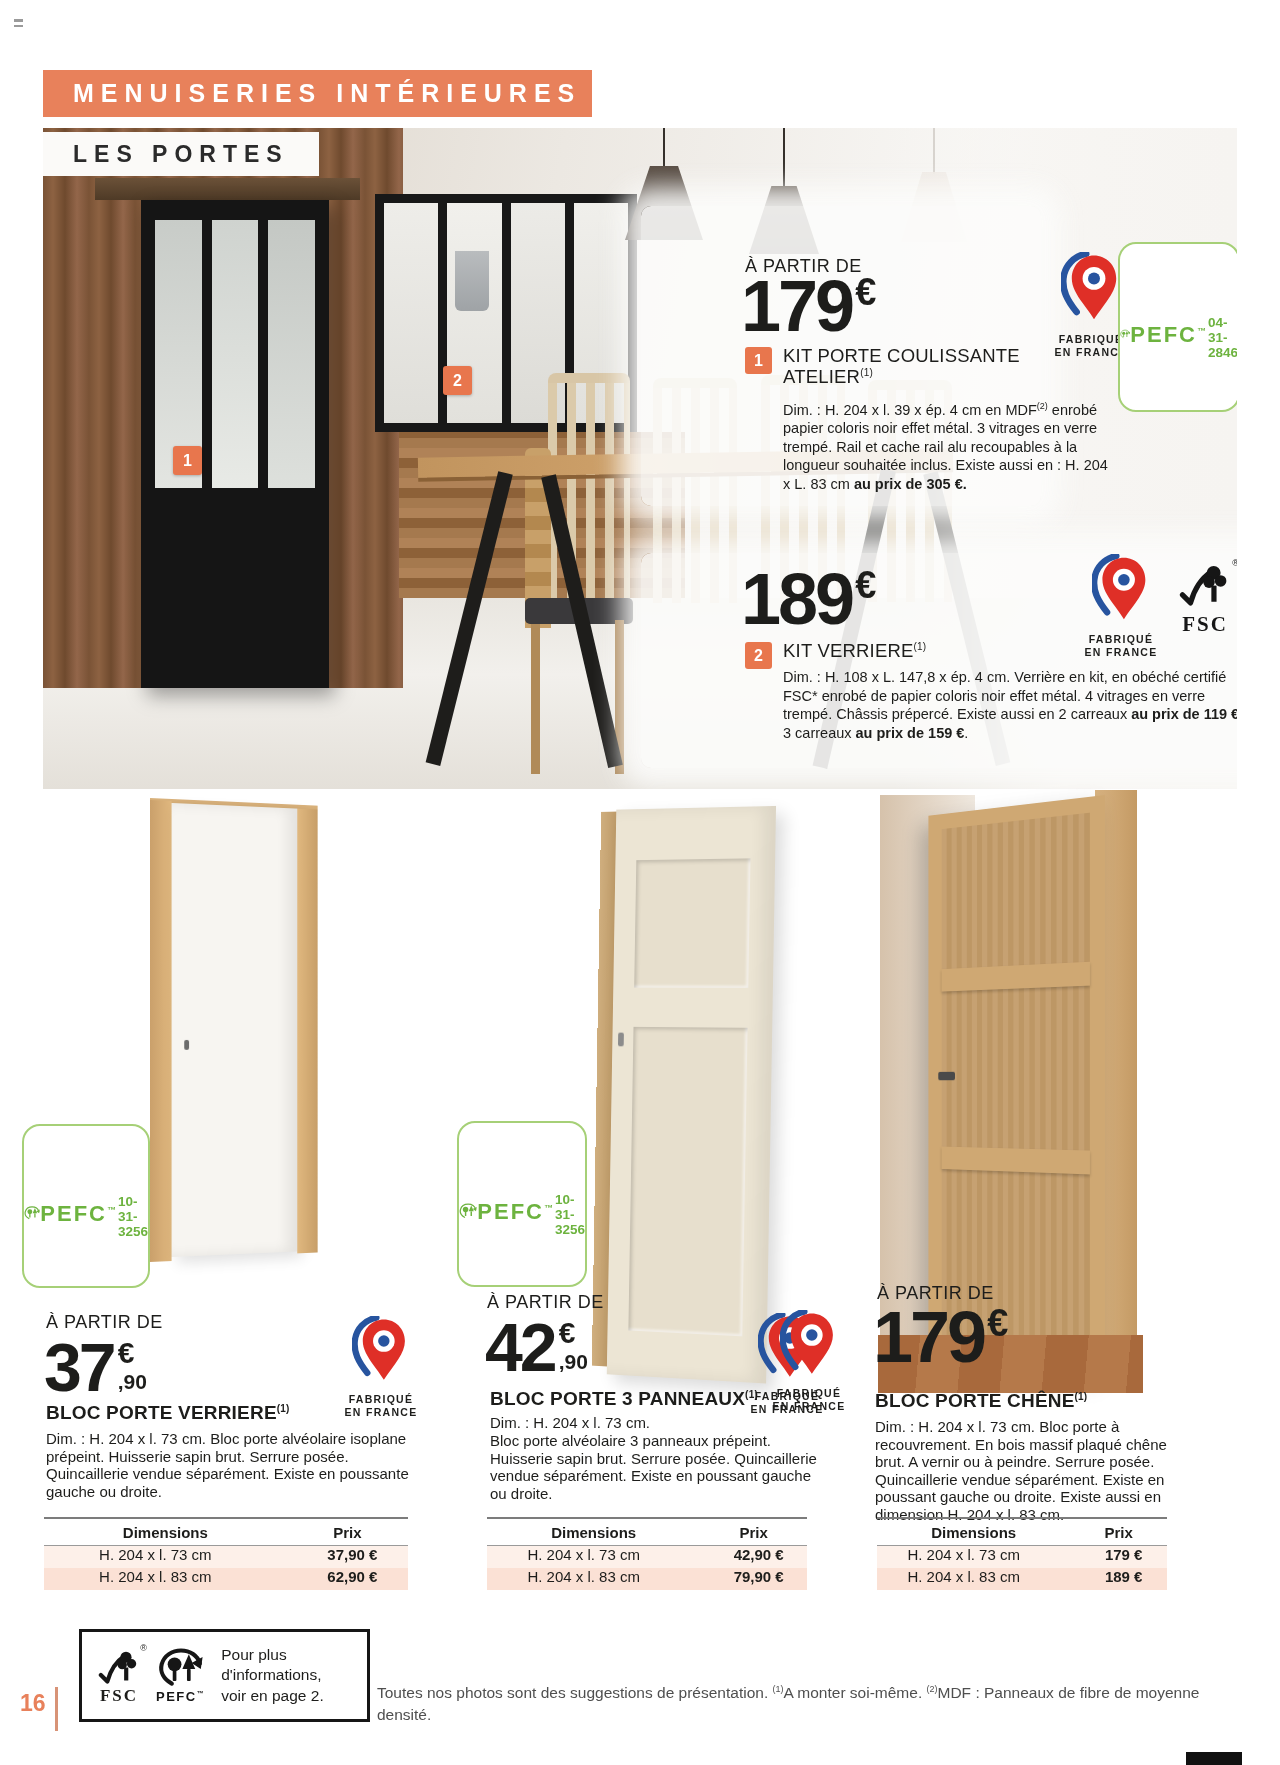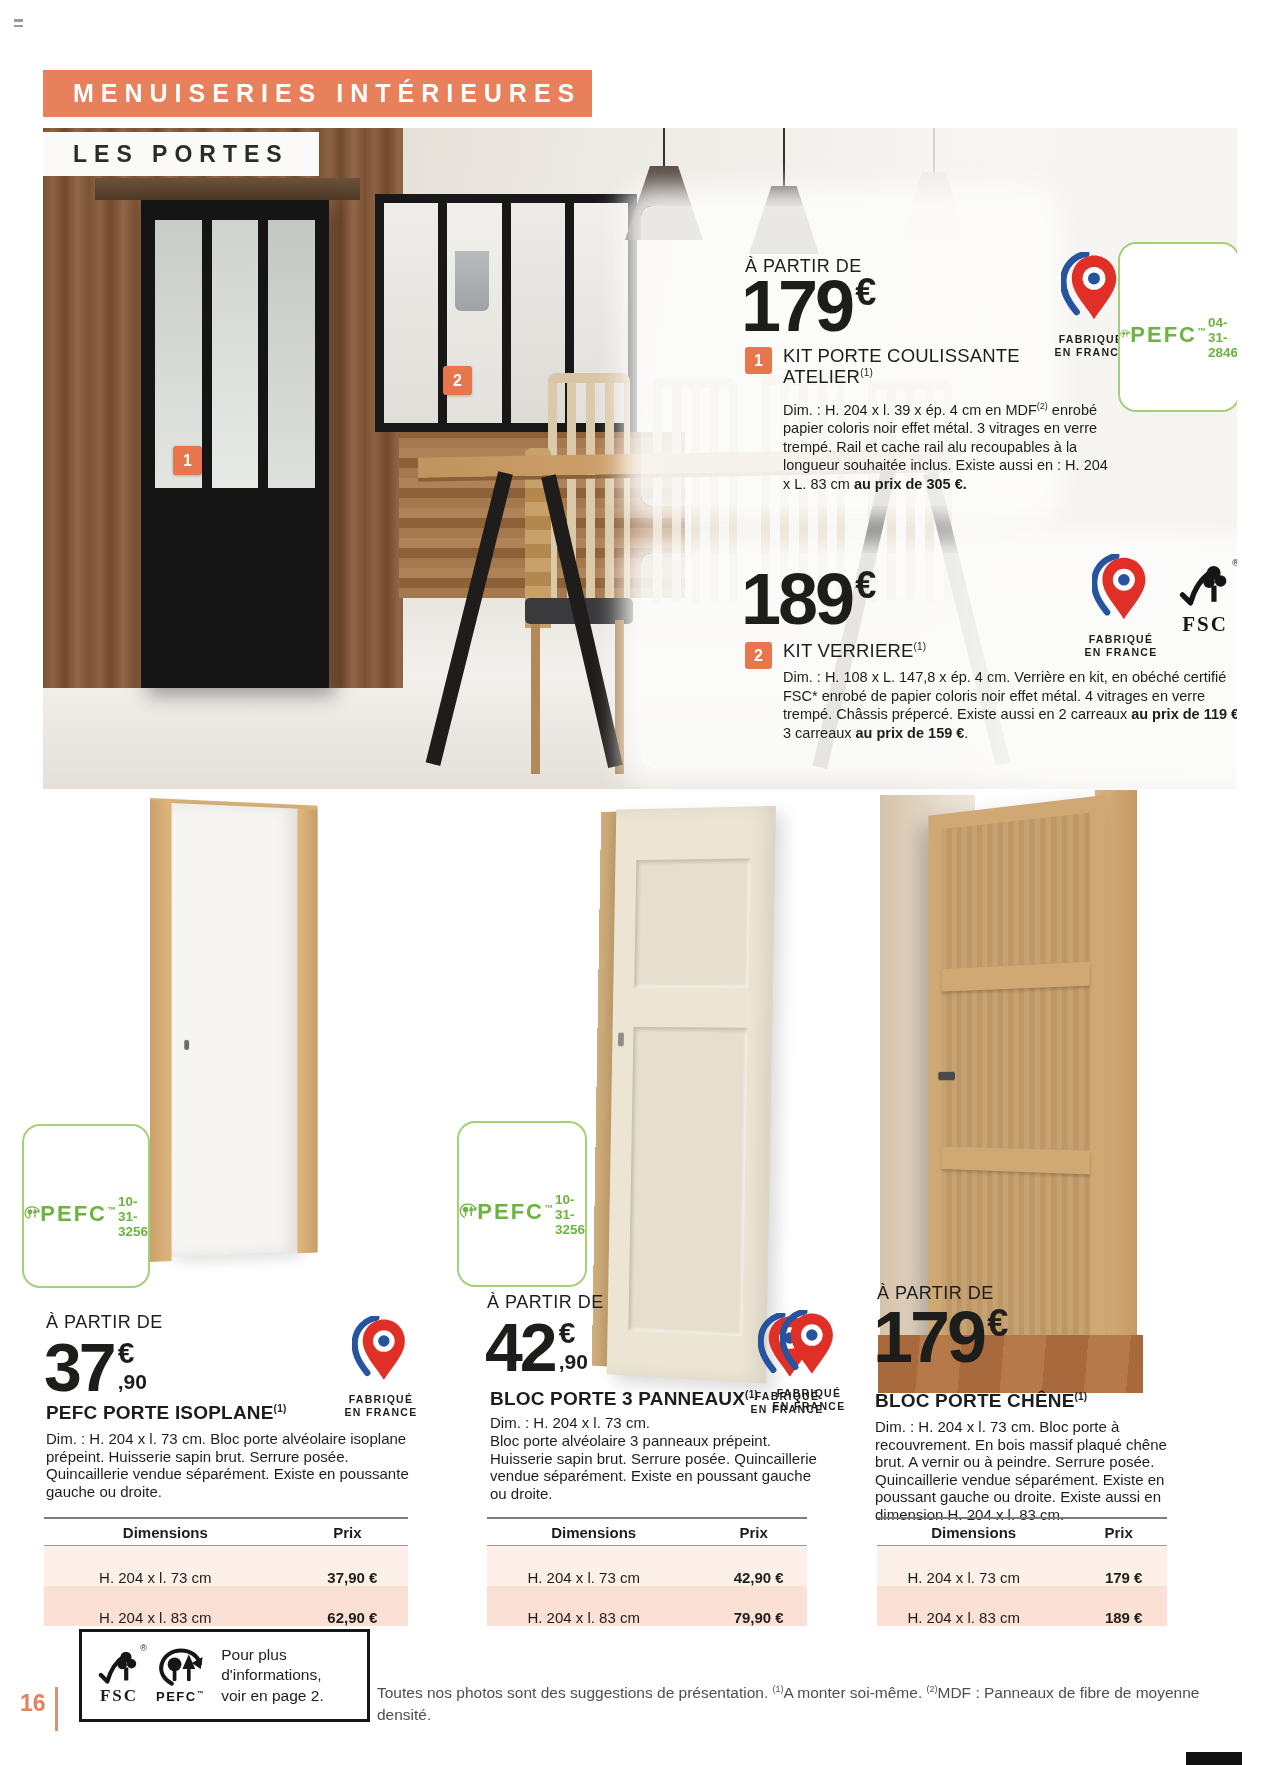--- a/index.html
+++ b/index.html
@@ -55,21 +55,21 @@
   .price-frac .cur{font-size:30px;line-height:1;}
   .price-frac .dec{font-size:21px;line-height:1;margin-top:3px;}
 
   .btitle{position:absolute;font-size:19px;font-weight:700;letter-spacing:.2px;white-space:nowrap;}
   .btitle sup{font-size:10px;}
   .bdesc{position:absolute;font-size:15px;line-height:17.5px;}
 
   
   .spec-table{position:absolute;font-size:15px;}
   .spec-table .thead{display:flex;border-top:2px solid #7c7c7c;border-bottom:1px solid #9a9a9a;font-weight:700;height:26px;align-items:center;}
-  .spec-table .row{display:flex;height:40px;align-items:flex-end;gap:30px;}
+  .spec-table .row{display:flex;height:22px;align-items:flex-start;gap:30px;}
   .spec-table .row:nth-child(2){background:#fdf0e9;}
   .spec-table .row:nth-child(3){background:#fbe1d5;}
   .col-a{flex:2;text-align:center;}
   .col-b{flex:1;text-align:center;}
   .row .col-b{font-weight:700;}
 
   
   .info-box{position:absolute;box-sizing:border-box;border:3px solid #161616;display:flex;align-items:center;gap:16px;padding:10px 16px;background:#fff;}
   .info-text{font-size:15.5px;line-height:1.3;width:112px;}
   .pagenum{color:#e8815b;font-size:23px;font-weight:700;}
@@ -269,21 +269,21 @@
       <path d="M55 6 C75 6 92 22 92 44 C92 66 74 84 55 112 C48 101 42 93 36 85 C26 71 18 58 18 44 C18 22 35 6 55 6 Z" fill="#df2f27"></path>
       <circle cx="55" cy="44" r="19" fill="#ffffff"></circle>
       <circle cx="55" cy="44" r="10" fill="#27549f"></circle>
     </svg>
     <div class="pin-text">
       <div>FABRIQUÉ</div>
       <div>EN FRANCE</div>
     </div>
   </div>
 
-  <div class="btitle" style="left:46px;top:1402px;"><span>PEFC PORTE ISOPLANE</span><sup>(1)</sup></div>
+  <div class="btitle" style="left:46px;top:1402px;"><span>BLOC PORTE VERRIERE</span><sup>(1)</sup></div>
   <div class="bdesc" style="left:46px;top:1430px;width:370px;">Dim. : H. 204 x l. 73 cm. Bloc porte alvéolaire isoplane prépeint. Huisserie sapin brut. Serrure posée. Quincaillerie vendue séparément. Existe en poussante gauche ou droite.</div>
 
   <div class="spec-table" style="left:44px;top:1517px;width:364px;">
     <div class="thead">
       <span class="col-a">Dimensions</span>
       <span class="col-b">Prix</span>
     </div>
     <div class="row">
       <span class="col-a">H. 204 x l. 73 cm</span>
       <span class="col-b">37,90 €</span>

